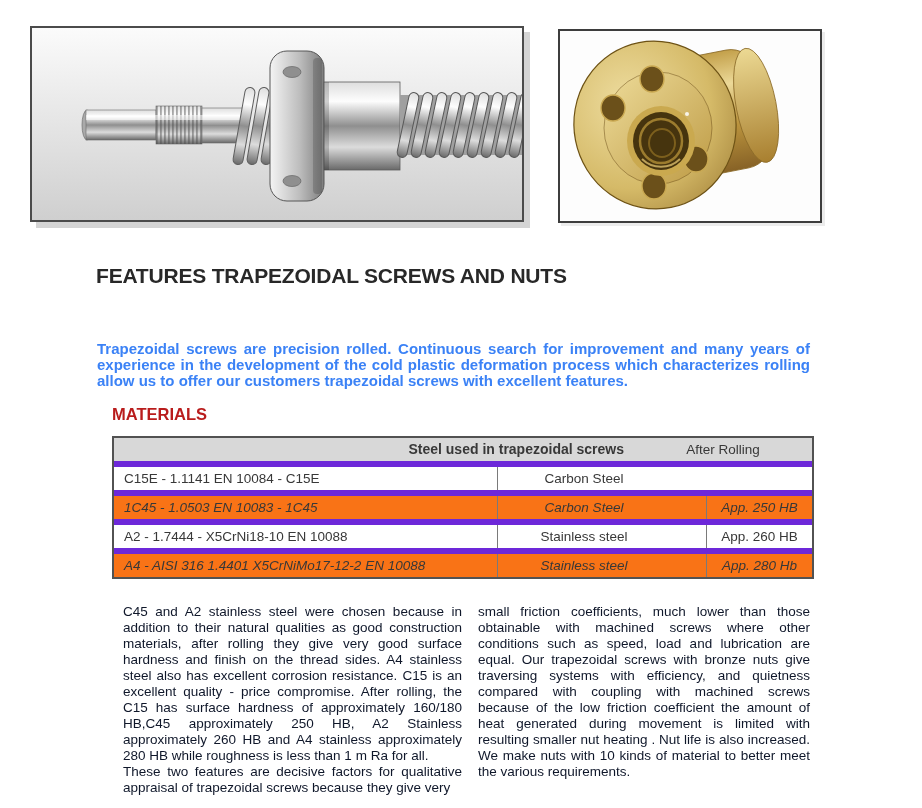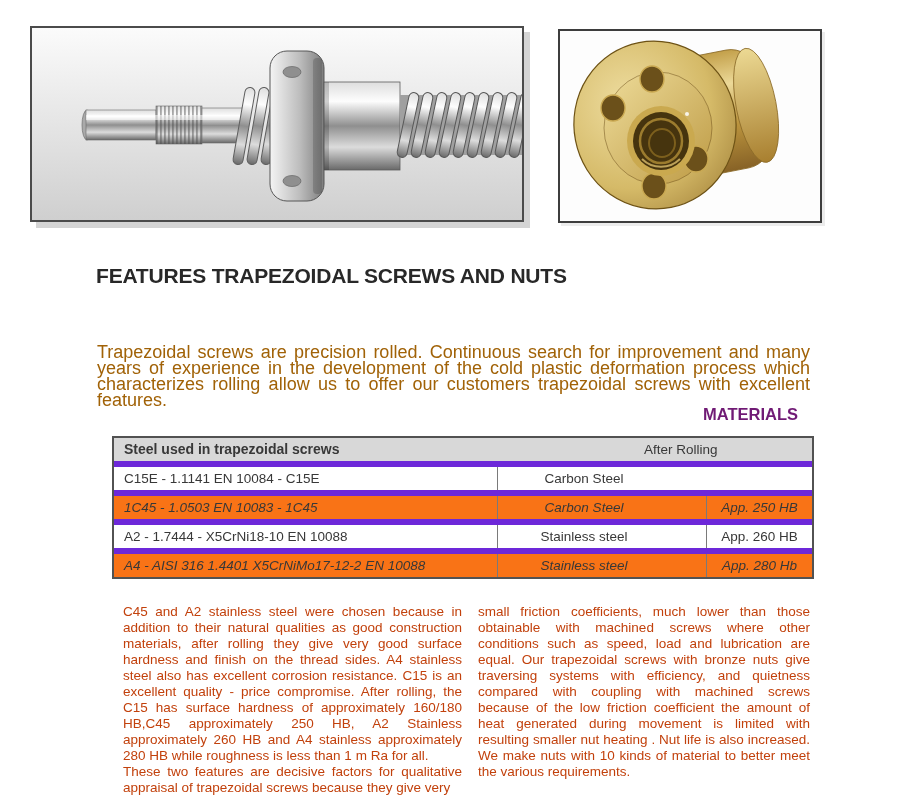--- a/index.html
+++ b/index.html
@@ -28,44 +28,44 @@
   figure svg { display:block; }
 
   
   .h1 {
     position:absolute; left:96px; top:264px; width:720px;
     font-size:21px; font-weight:bold; letter-spacing:-0.2px;
     color:#282828; line-height:24px;
   }
   .intro {
     position:absolute; left:97px; top:326px; width:713px;
-    font-size:18px; line-height:16px; text-align:justify; color:#a16207;
+    font-size:15px; line-height:16px; text-align:justify; color:#3b82f6;font-weight:bold;
   }
   .h2 {
-    position:absolute; left:100px; top:405px; width:698px;
-    font-size:16.5px; font-weight:bold; text-align:right; color:#701a75;
+    position:absolute; left:112px; top:405px; width:698px;
+    font-size:16.5px; font-weight:bold; text-align:left; color:#b91c1c;
   }
 
   
   .mtable {
     position:absolute; left:112px; top:436px; width:698px;
     border:2px solid #525252; background:#ffffff;
     font-size:13.5px; color:#383838;
   }
   .trow { display:grid; grid-template-columns:347px 173px 1fr; }
   .trow + .trow { border-top:6px solid #6d28d9;gap:36px; }
   .cell { height:23px; line-height:23px; padding:0 10px; white-space:nowrap; overflow:hidden; }
   .thead { background:#d8d8d8; }
-  .thead .cell-steel { grid-column:1 / 3; font-weight:bold; font-size:14px; }
-  .thead .cell-after { grid-column:3; font-weight:normal; }
+  .thead .cell-steel { grid-column:1 / 3; font-weight:bold; font-size:14px;text-align:right; }
+  .thead .cell-after { grid-column:3; text-align:center; font-weight:normal; }
   .trow.alt { background:#f97316;font-style:italic; }
   .trow.data .cell + .cell { border-left:1px solid #7a7a7a; text-align:center; }
 
   
-  .bodycol { position:absolute; top:604px; font-size:13.5px; line-height:16px; color:#c2410c; }
+  .bodycol { position:absolute; top:604px; font-size:13.5px; line-height:16px; color:#0f172a; }
   .bodycol p { margin:0; text-align:justify; }
   .col-left  { left:123px; width:339px; }
   .col-right { left:478px; width:332px; }
 </style>
 </head>
 <body>
 
 <div class="page">
 
   <figure class="photo-screw" aria-label="Precision rolled trapezoidal screw with flanged nut">

